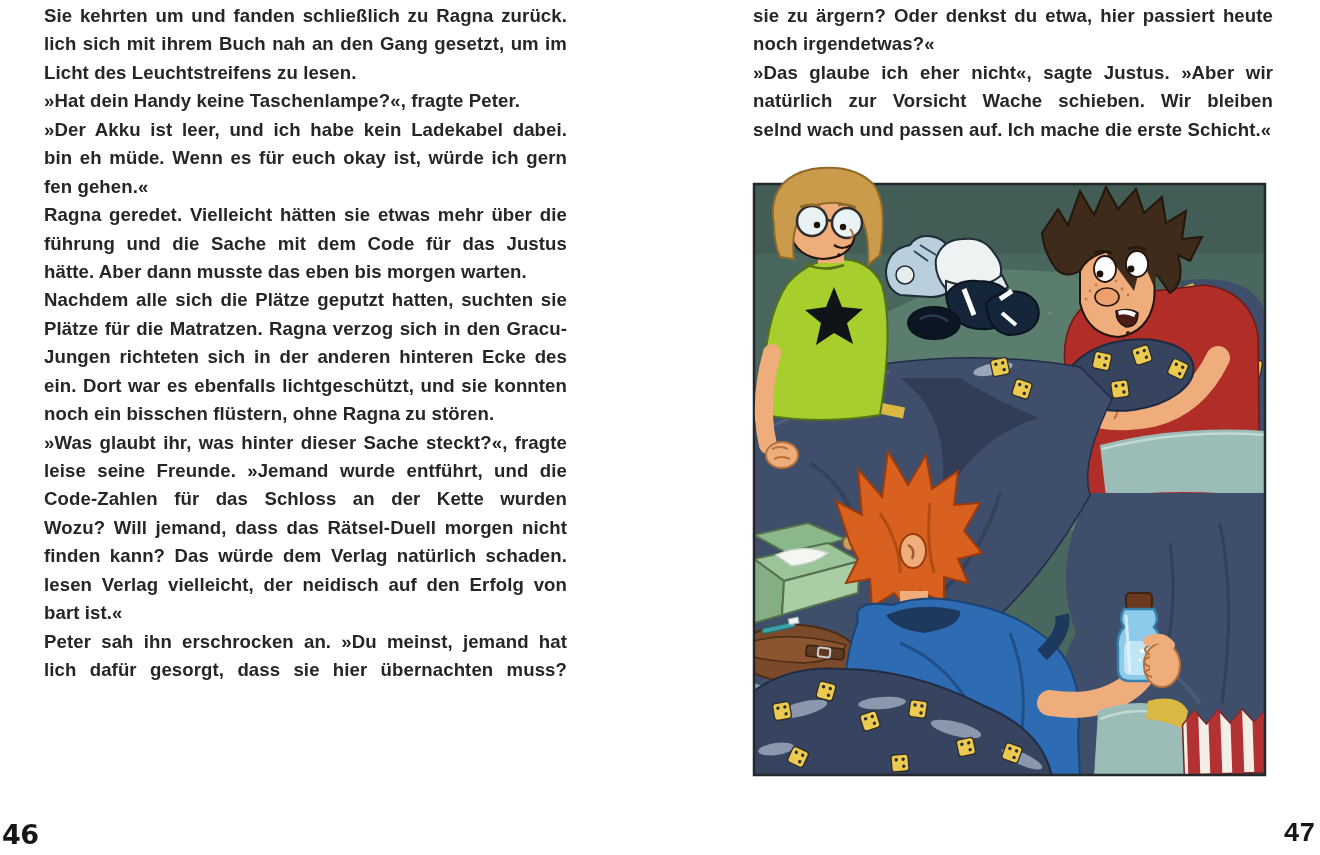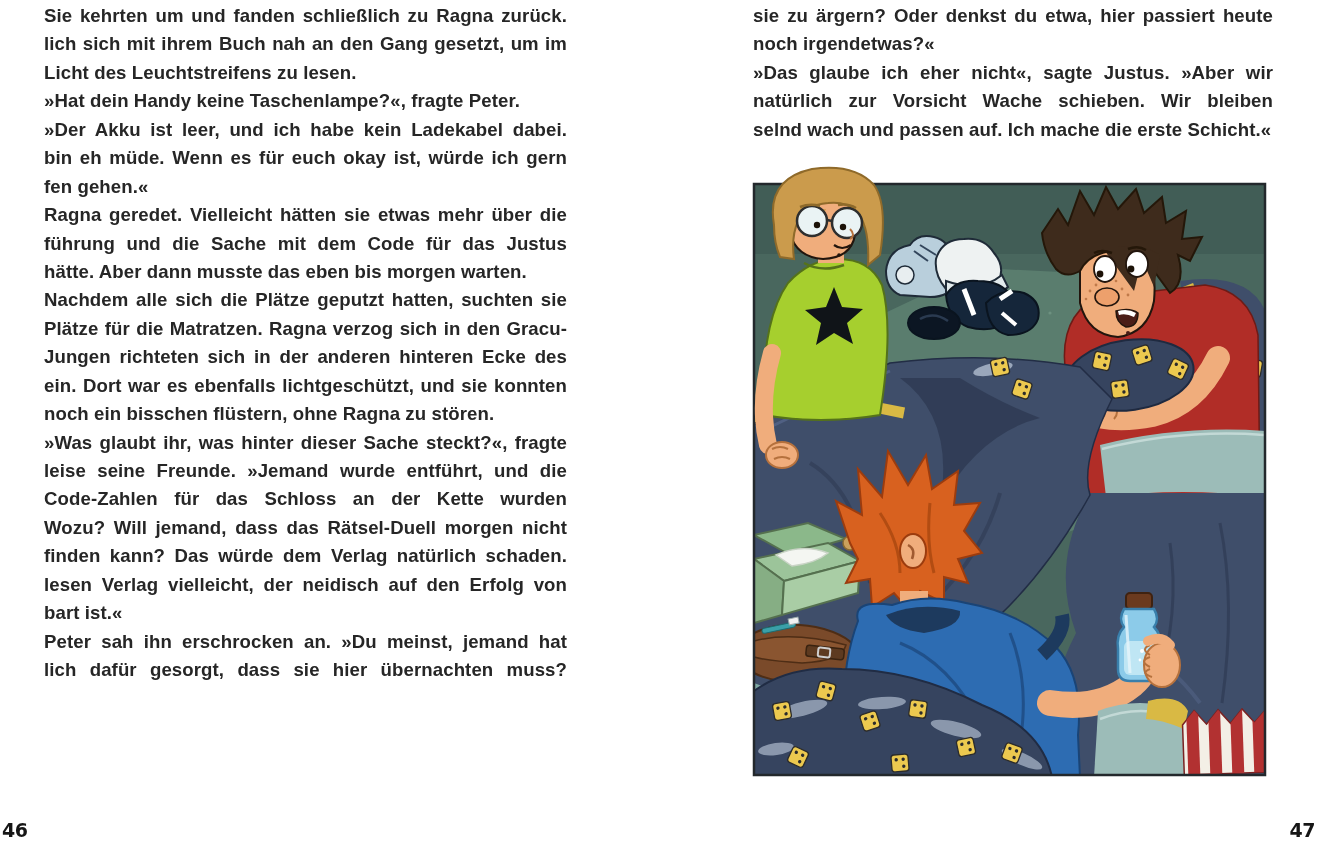--- a/index.html
+++ b/index.html
@@ -12,25 +12,25 @@
     color:#262626;letter-spacing:0.1px;
   }
   #left-col{left:44px;width:523px;}
   #right-col{left:753px;width:520px;}
   .line{
     height:28.45px;overflow:hidden;white-space:normal;
     text-align:justify;text-align-last:justify;text-justify:inter-word;font-weight:bold;
   }
   .line.nj{text-align:right;text-align-last:left;}
   .pagenum{
-    position:absolute;top:819px;font-size:19px;font-weight:bold;color:#161616;
+    position:absolute;top:819px;font-size:27px;font-weight:bold;color:#161616;
     font-family:"DejaVu Sans","Liberation Sans",sans-serif;letter-spacing:-0.5px;
   }
   #pagenum-left{left:2px;}
-  #pagenum-right{right:5px;}
+  #pagenum-right{right:5px;font-family:Liberation Mono, monospace;}
   #illustration-wrap{
     position:absolute;left:750px;top:163px;width:519px;height:617px;
   }
   svg{display:block;}
 </style>
 </head>
 <body>
 
 <div id="left-col" class="text-col">
     <div class="line">Sie kehrten um und fanden schließlich zu Ragna zurück. Die</div>

